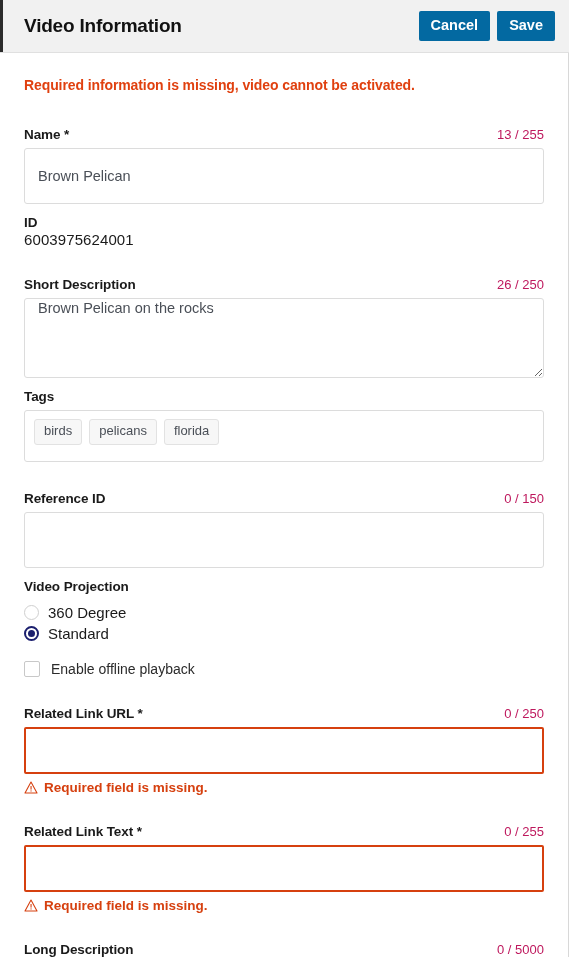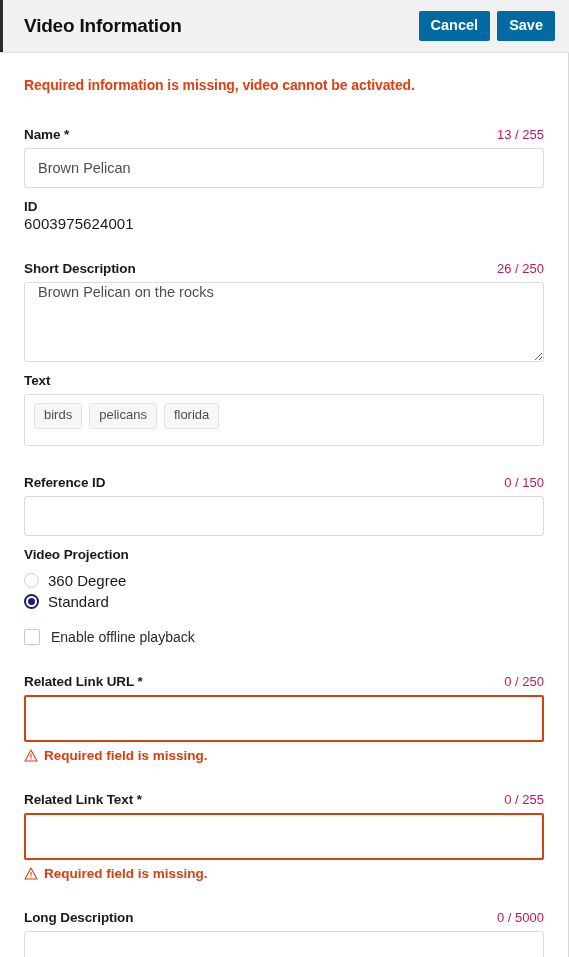--- a/index.html
+++ b/index.html
@@ -84,21 +84,21 @@
     letter-spacing: -0.1px;
   }
   .counter {
     font-size: 13px;
     color: #be185d;
     margin-top: 18px;
   }
 
   .text-input {
     width: 100%;
-    height: 40px;
+    height: 56px;
     border: 1px solid #dcdcdc;
     border-radius: 3px;
     background: #ffffff;
     font-family: inherit;
     font-size: 14.5px;
     color: #4a4f57;
     padding: 0 13px;
     outline: none;
   }
   .text-input::placeholder { color: #9aa0a6; }
@@ -253,21 +253,21 @@
   <div class="field">
     <div class="field-head">
       <span class="field-label">Short Description</span>
       <span class="counter">26 / 250</span>
     </div>
     <textarea class="textarea" style="">Brown Pelican on the rocks</textarea>
   </div>
 
   <div class="field">
     <div class="field-head">
-      <span class="field-label">Text</span>
+      <span class="field-label">Tags</span>
     </div>
     <div class="tags-box">
       <span class="tag-chip">birds</span>
       <span class="tag-chip">pelicans</span>
       <span class="tag-chip">florida</span>
     </div>
   </div>
 
   <div class="field">
     <div class="field-head">

